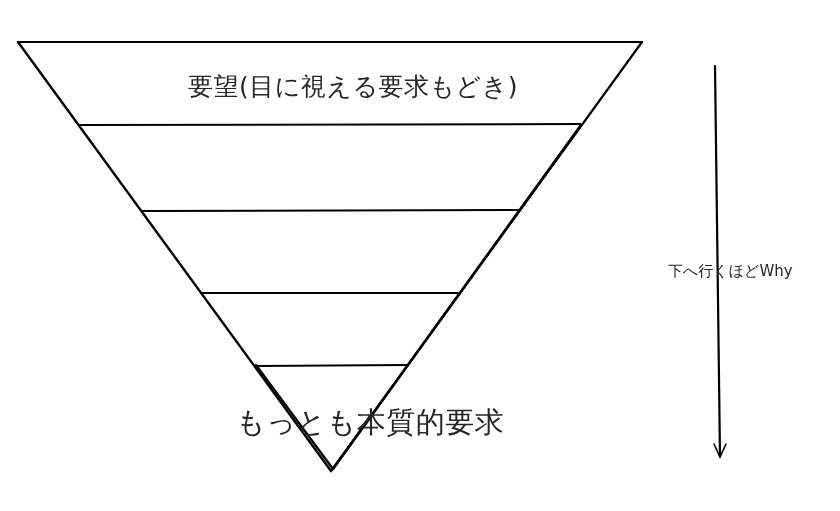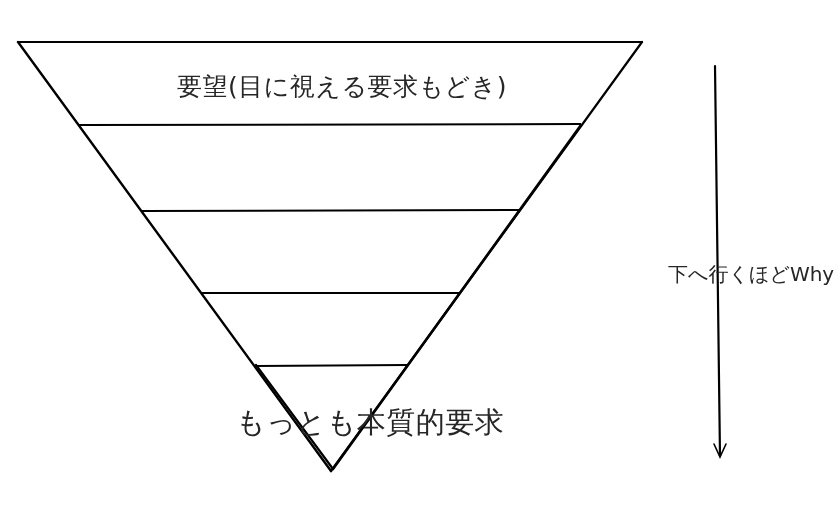--- a/index.html
+++ b/index.html
@@ -22,35 +22,35 @@
       width: 840px;
       height: 511px;
     }
     .label {
       position: absolute;
       white-space: nowrap;
       line-height: 1;
       color: #262626;
     }
     .top-label {
-      left: 177px;
+      left: 188px;
       top: 74px;
       font-size: 25px;
       letter-spacing: 0.5px;
     }
     .bottom-label {
       left: 236px;
       top: 408px;
       font-size: 29px;
       letter-spacing: 0.5px;
     }
     .side-label {
       left: 668px;
       top: 264px;
-      font-size: 20px;
+      font-size: 15px;
       background: transparent;
     }
   </style>
 </head>
 <body>
 
 <div id="diagram-root">
   <svg id="diagram-canvas" viewBox="0 0 840 511" xmlns="http://www.w3.org/2000/svg">
 
     <g fill="none" stroke="#000" stroke-linecap="round" stroke-linejoin="miter">

